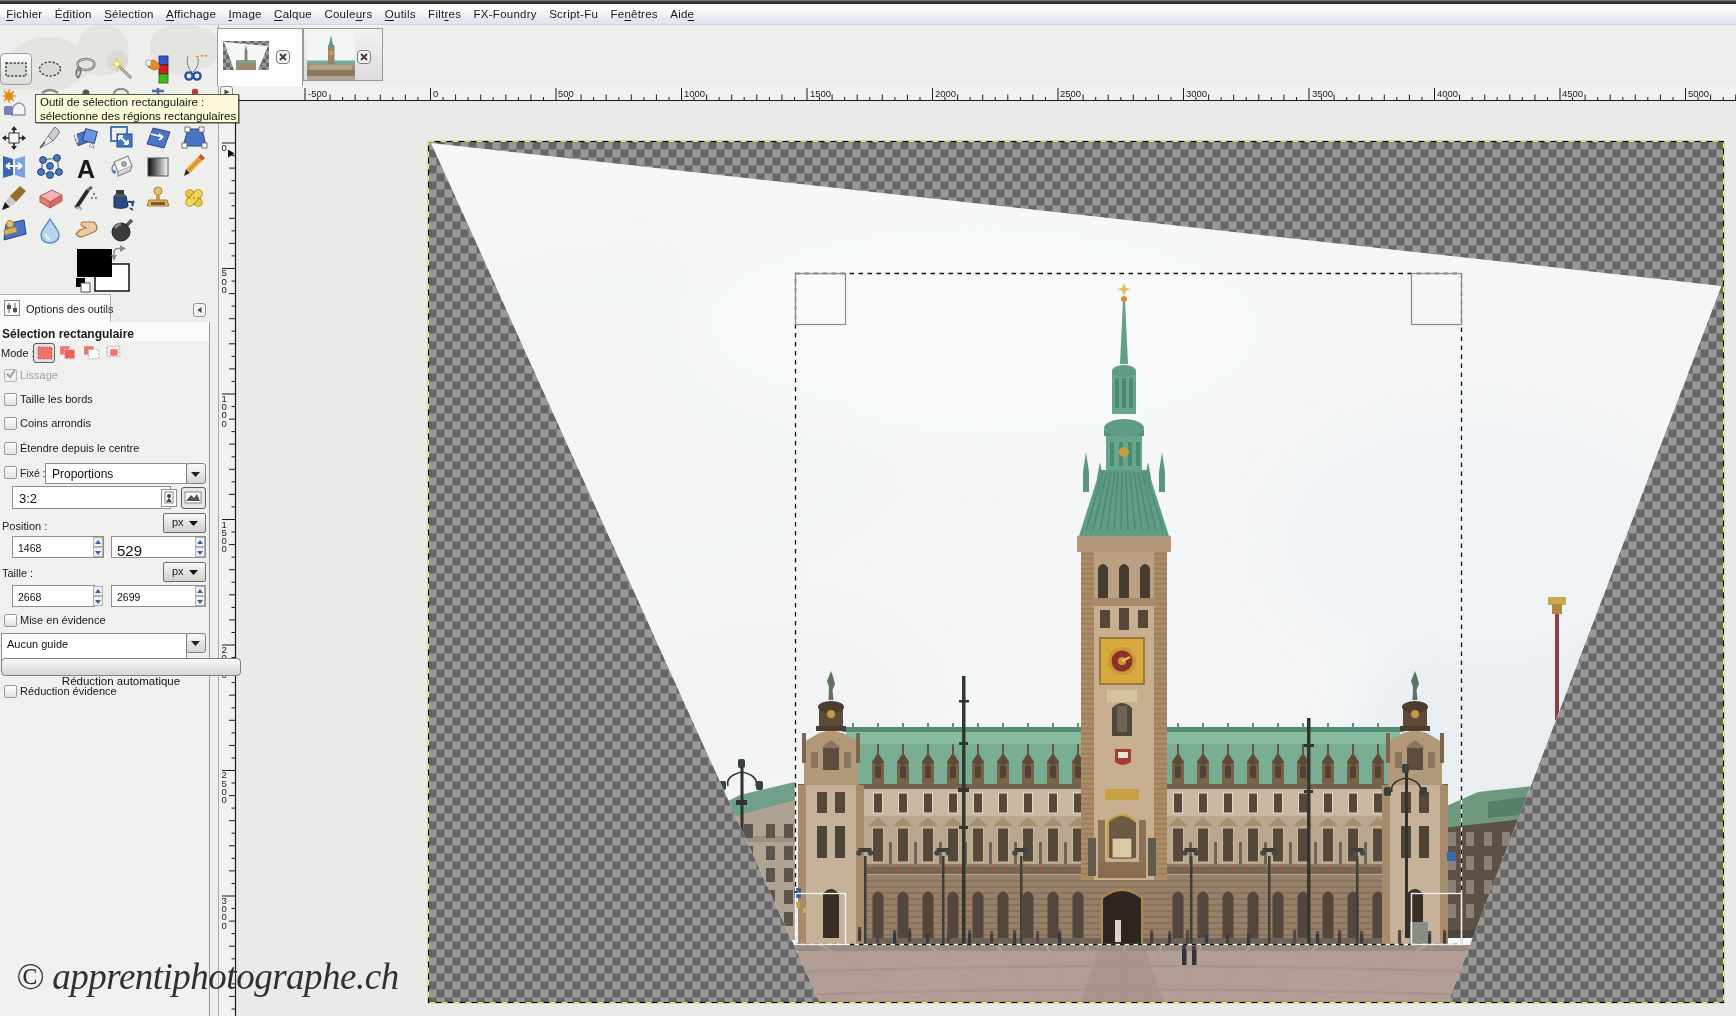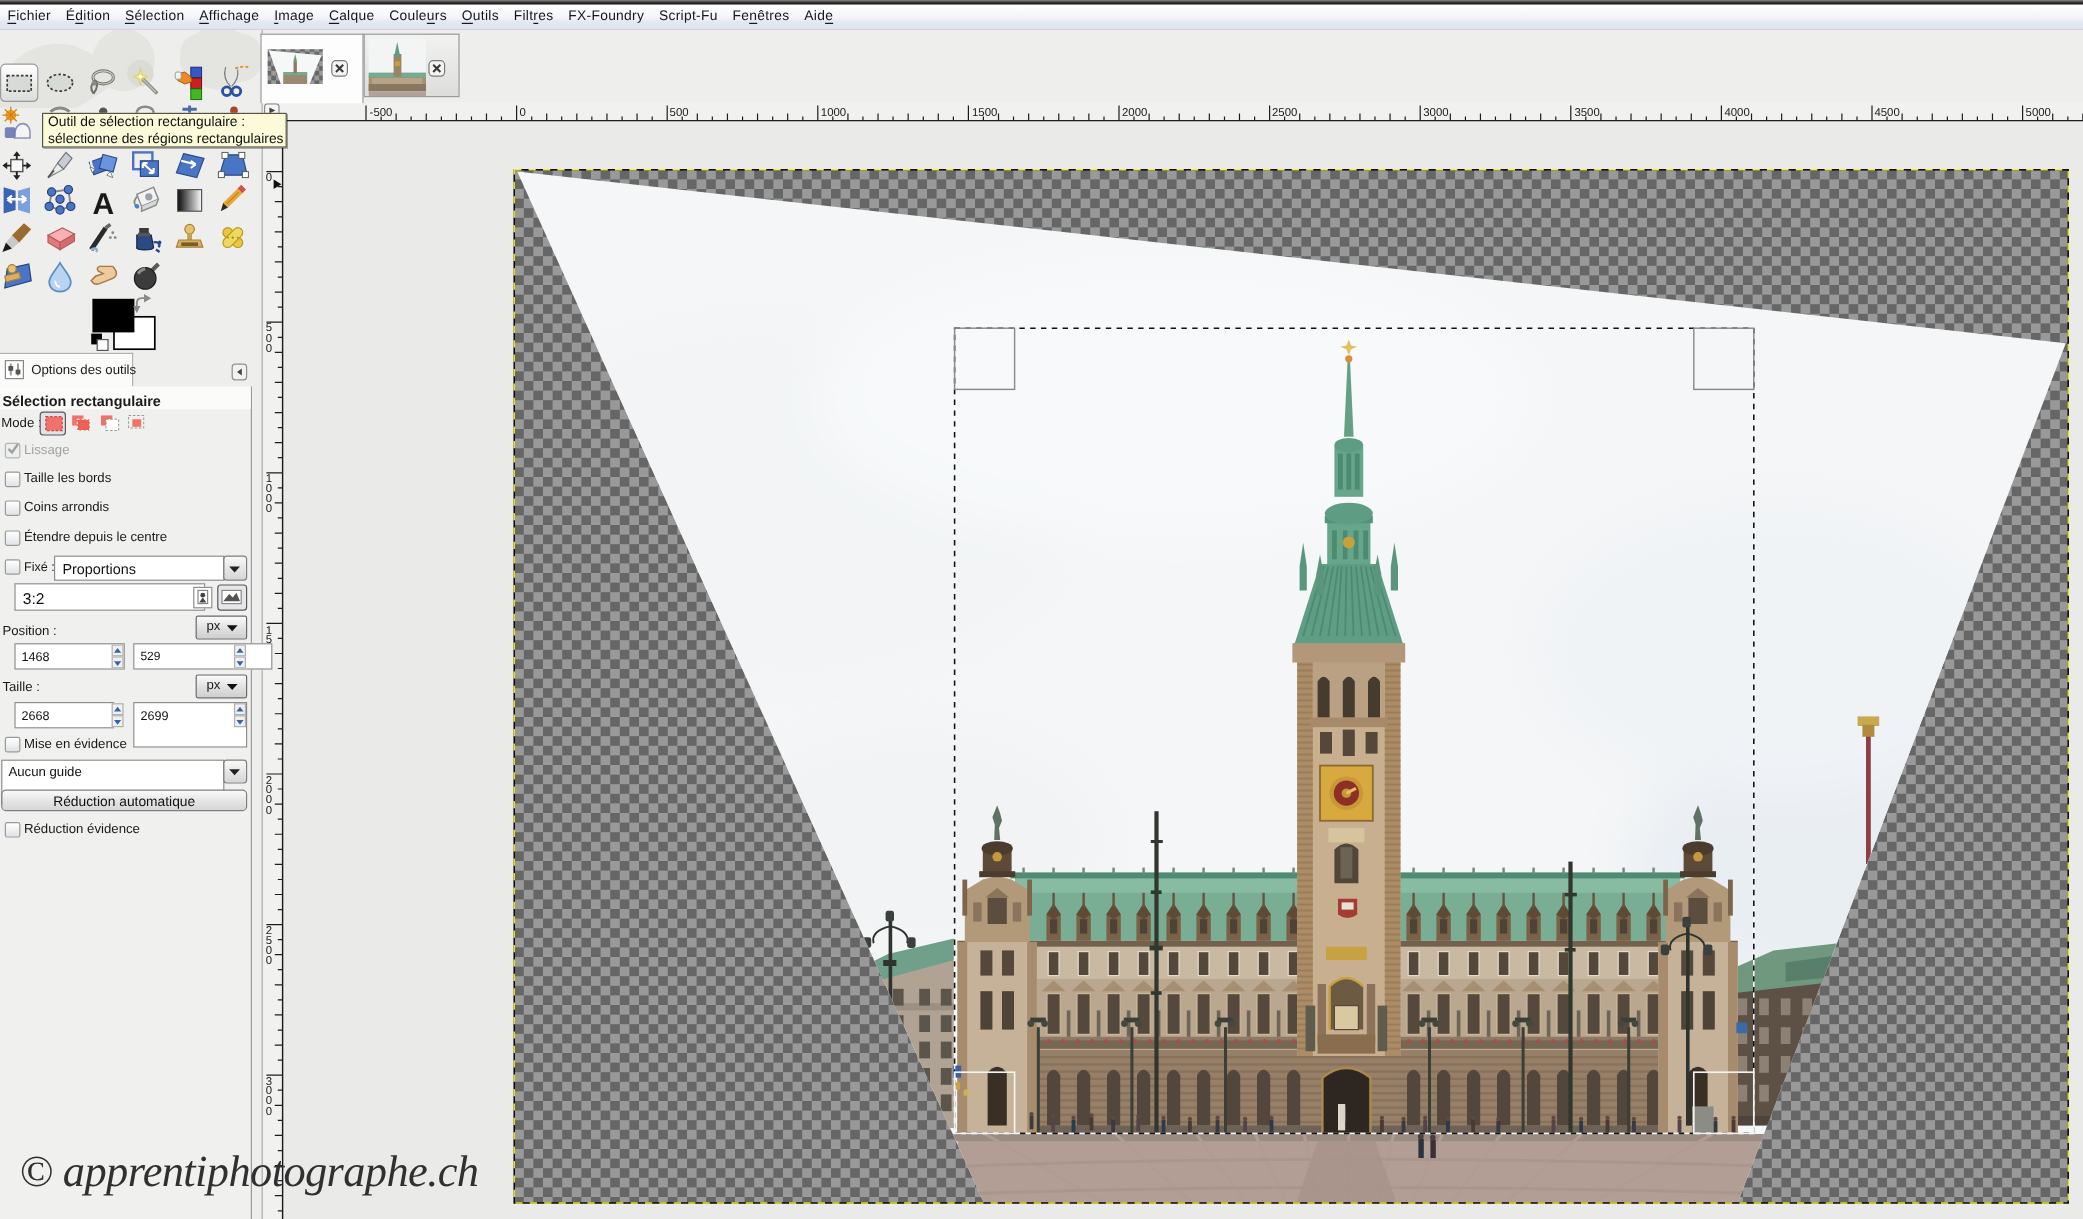--- a/index.html
+++ b/index.html
@@ -1104,55 +1104,55 @@
 <svg class="abs" style="left:186px;top:513px" width="16" height="20">
     <path d="M3,8 L12,8 L7.5,13 Z" fill="#111"></path>
   </svg>
 <div class="fld" style="left:12px;top:536px;width:92px;height:22px;padding:5px 0 0 5px;font-size:10.5px">1468</div>
 <div class="abs" style="left:93px;top:537px;width:10px;height:10px;background:#f0f0f0;border:1px solid #b0b0b0"></div>
 <div class="abs" style="left:93px;top:547px;width:10px;height:10px;background:#f0f0f0;border:1px solid #b0b0b0"></div>
 <svg class="abs" style="left:93px;top:537px" width="10" height="21">
     <path d="M5,3 L8,7 L2,7 Z" fill="#3a62a8"></path>
     <path d="M5,18 L8,14 L2,14 Z" fill="#3a62a8"></path>
   </svg>
-<div class="fld" style="left:111px;top:536px;width:116px;height:22px;padding:5px 0 0 5px;font-size:10px">529</div>
+<div class="fld" style="left:111px;top:536px;width:95px;height:22px;padding:5px 0 0 5px;font-size:15px">529</div>
 <div class="abs" style="left:195px;top:537px;width:10px;height:10px;background:#f0f0f0;border:1px solid #b0b0b0"></div>
 <div class="abs" style="left:195px;top:547px;width:10px;height:10px;background:#f0f0f0;border:1px solid #b0b0b0"></div>
 <svg class="abs" style="left:195px;top:537px" width="10" height="21">
     <path d="M5,3 L8,7 L2,7 Z" fill="#3a62a8"></path>
     <path d="M5,18 L8,14 L2,14 Z" fill="#3a62a8"></path>
   </svg>
 <div class="abs panel" style="left:2px;top:567px">Taille :</div>
 <div class="abs" style="left:163px;top:562px;width:43px;height:20px;border:1.6px solid #6a6a6a;background:linear-gradient(#fafafa,#e0e0e0 55%,#cfcfcf);border-radius:2px"></div>
 <div class="abs panel" style="left:172px;top:565px">px</div>
 <svg class="abs" style="left:186px;top:562px" width="16" height="20">
     <path d="M3,8 L12,8 L7.5,13 Z" fill="#111"></path>
   </svg>
 <div class="fld" style="left:12px;top:585px;width:83px;height:22px;padding:5px 0 0 5px;font-size:10.5px">2668</div>
 <div class="abs" style="left:93px;top:586px;width:10px;height:10px;background:#f0f0f0;border:1px solid #b0b0b0"></div>
 <div class="abs" style="left:93px;top:596px;width:10px;height:10px;background:#f0f0f0;border:1px solid #b0b0b0"></div>
 <svg class="abs" style="left:93px;top:586px" width="10" height="21">
     <path d="M5,3 L8,7 L2,7 Z" fill="#3a62a8"></path>
     <path d="M5,18 L8,14 L2,14 Z" fill="#3a62a8"></path>
   </svg>
-<div class="fld" style="left:111px;top:585px;width:95px;height:38px;padding:5px 0 0 5px;font-size:10.5px">2699</div>
+<div class="fld" style="left:111px;top:585px;width:95px;height:22px;padding:5px 0 0 5px;font-size:10.5px">2699</div>
 <div class="abs" style="left:195px;top:586px;width:10px;height:10px;background:#f0f0f0;border:1px solid #b0b0b0"></div>
 <div class="abs" style="left:195px;top:596px;width:10px;height:10px;background:#f0f0f0;border:1px solid #b0b0b0"></div>
 <svg class="abs" style="left:195px;top:586px" width="10" height="21">
     <path d="M5,3 L8,7 L2,7 Z" fill="#3a62a8"></path>
     <path d="M5,18 L8,14 L2,14 Z" fill="#3a62a8"></path>
   </svg>
 <div class="ckb" style="left:4px;top:614px"></div>
 <div class="abs panel" style="left:20px;top:614px;color:#1a1a1a">Mise en évidence</div>
 <div class="fld" style="left:1px;top:633px;width:186px;height:37px;padding:4px 0 0 5px;font-size:11px">Aucun guide</div>
 <div class="btn" style="left:186px;top:633px;width:20px;height:20px"></div>
 <svg class="abs" style="left:186px;top:633px" width="20" height="20">
     <path d="M5,8 L14,8 L9.5,13 Z" fill="#222"></path>
   </svg>
-<div class="btn" style="left:1px;top:658px;width:205px;height:18px;border-radius:4px;padding-top:4px">Réduction automatique</div>
+<div class="btn" style="left:1px;top:658px;width:240px;height:18px;border-radius:4px;padding-top:16px">Réduction automatique</div>
 <div class="ckb" style="left:4px;top:685px"></div>
 <div class="abs panel" style="left:20px;top:685px;color:#1a1a1a">Réduction évidence</div>
 <div class="abs" style="left:217px;top:28px;width:86px;height:58px;background:#fdfdfd;border:1px solid #9a9a9a;border-bottom:none"></div>
 <div class="abs" style="left:303px;top:28px;width:80px;height:53px;background:linear-gradient(#f2f2f1,#dddddc);border:1px solid #9a9a9a"></div>
 <svg class="abs" style="left:222px;top:39px" width="48" height="32" viewBox="0 0 48 32">
     <rect width="48" height="32" fill="#fff"></rect>
     <rect x="1" y="2" width="46" height="29" fill="url(#mchk)"></rect>
     <polygon points="2,3 46,7 36,31 12,31" fill="#f6f8f8"></polygon>
     <rect x="14" y="23" width="20" height="8" fill="#9a8a72"></rect>
     <rect x="14" y="21" width="20" height="2.5" fill="#74ab92"></rect>

